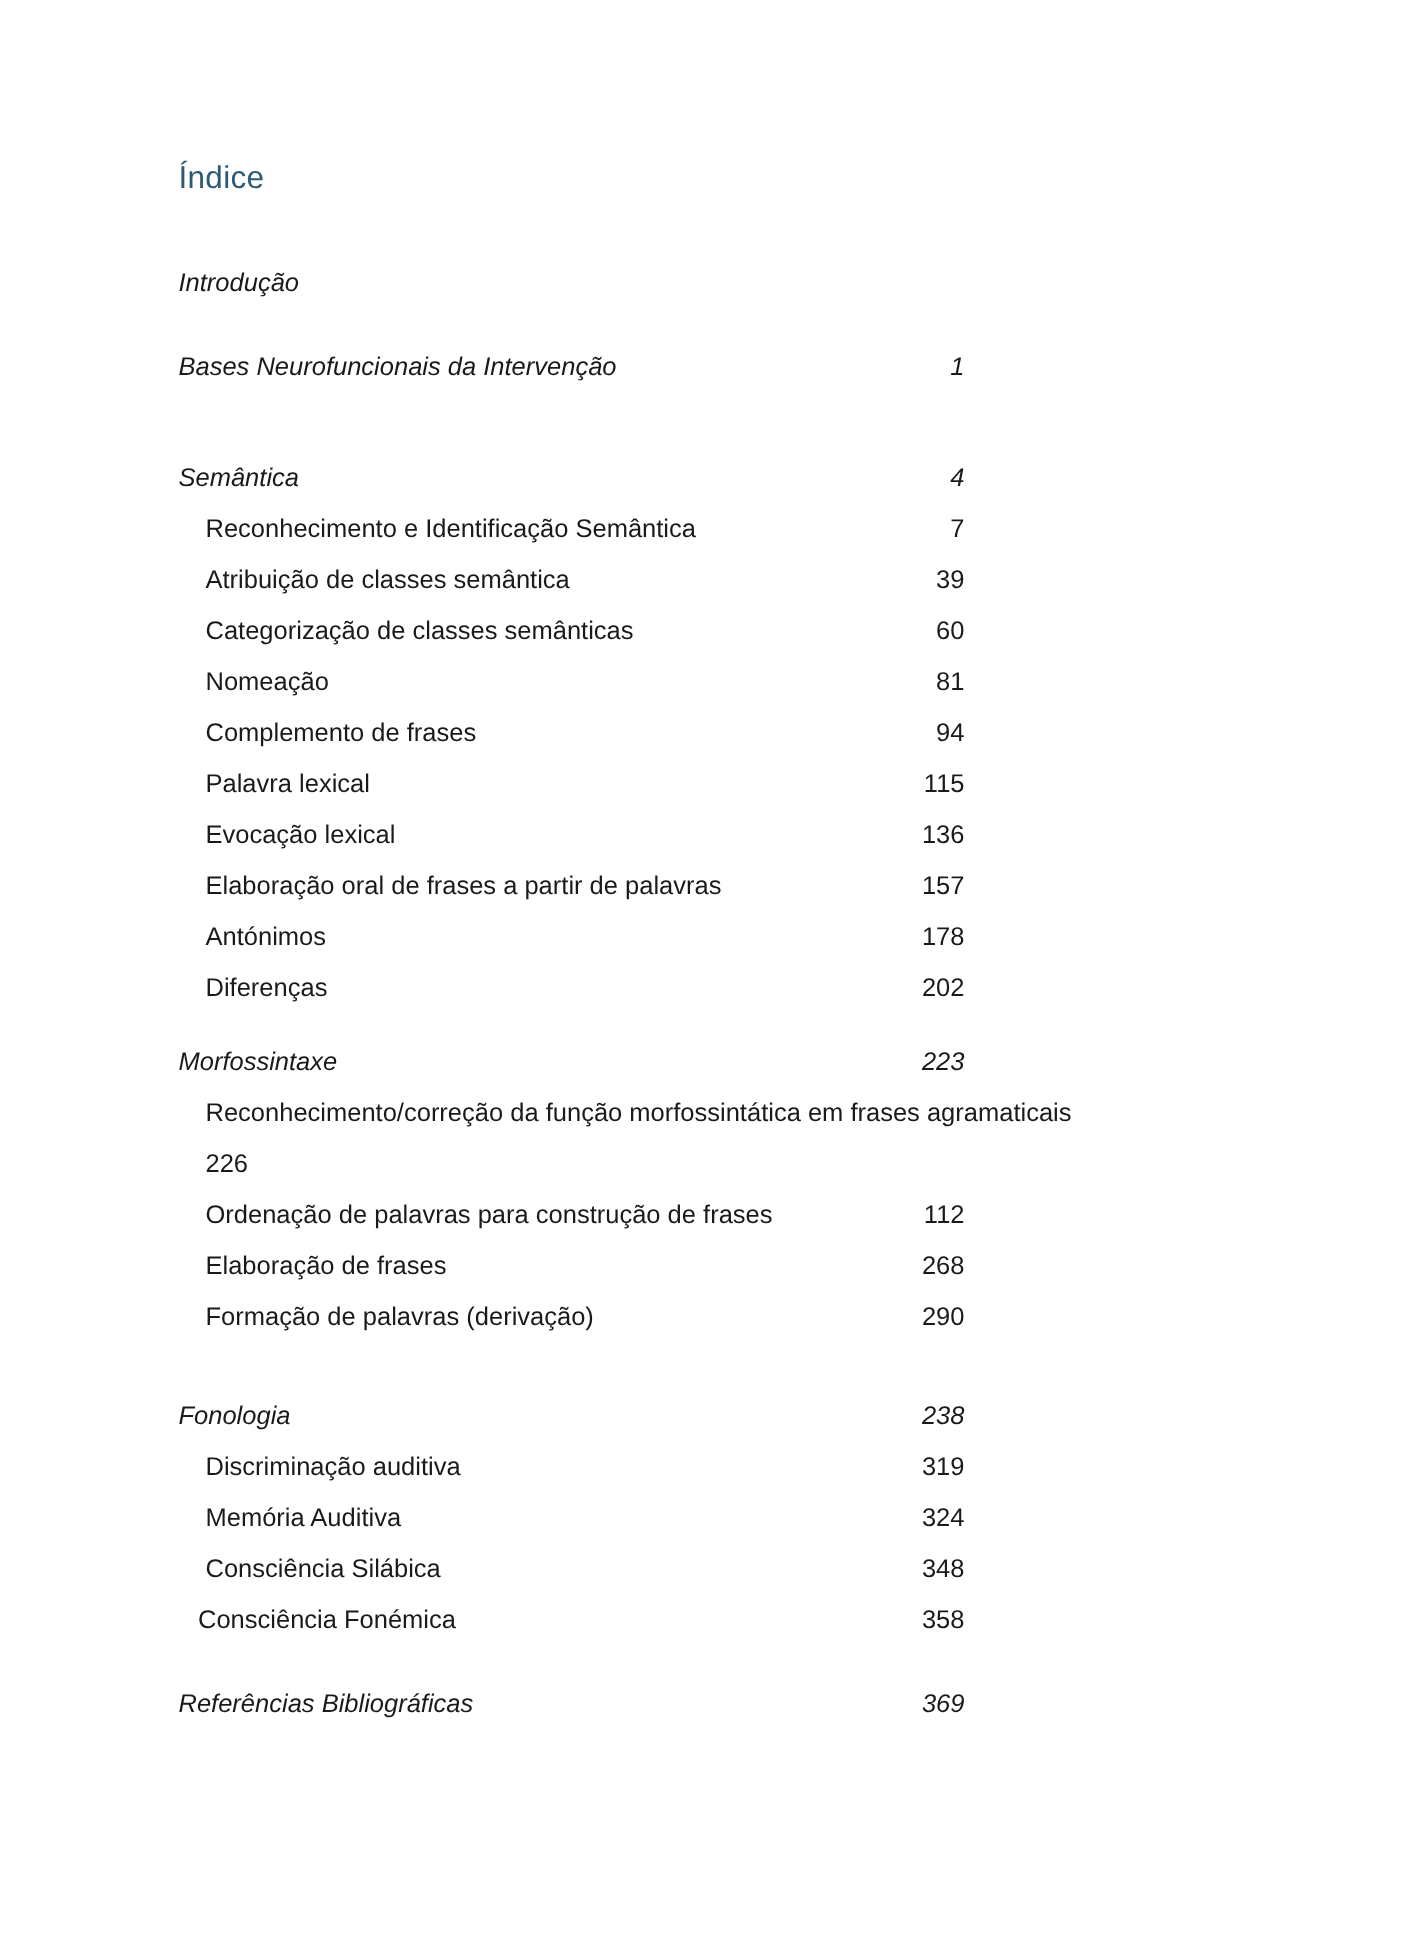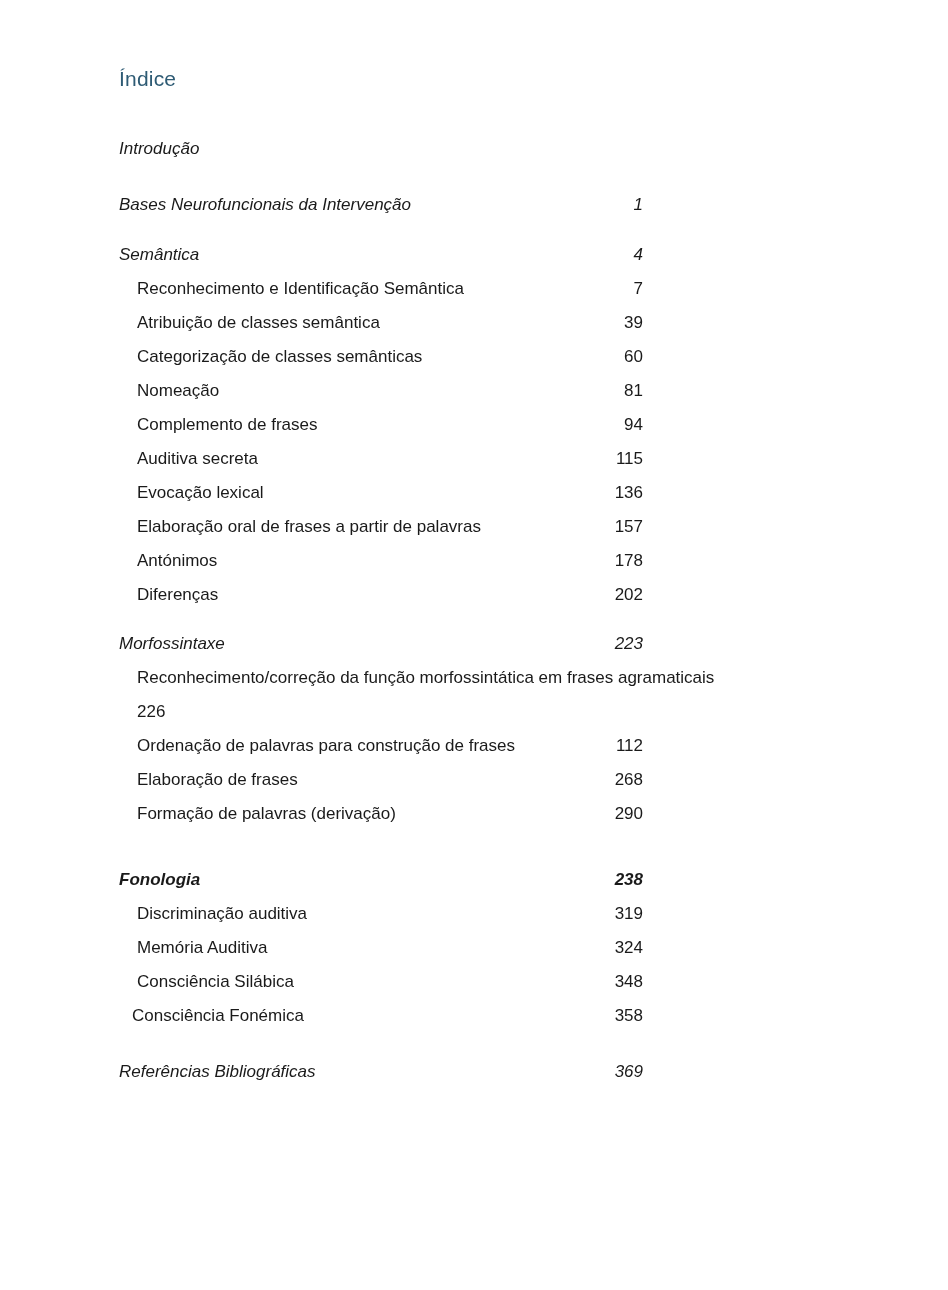--- a/index.html
+++ b/index.html
@@ -12,21 +12,21 @@
     height: 1290px;
     overflow: hidden;
     font-family: "Liberation Sans", "DejaVu Sans", sans-serif;
     color: #1a1a1a;
   }
   .page {
     position: relative;
     width: 776px;
     height: 1290px;
     box-sizing: border-box;
-    padding: 66px 133px 0 119px;
+    padding: 106px 133px 0 119px;
     background: #ffffff;
   }
   .doc-title {
     margin: 0;
     font-size: 21px;
     line-height: 26px;
     font-weight: 400;
     color: #2e5b74;
     letter-spacing: 0.2px;
   }
@@ -45,23 +45,23 @@
   .row .pg  { text-align: right; }
   
   .row.sect, .row.sect .lbl, .row.sect .pg {
     font-style: italic;
   }
   
   .row.item { padding-left: 18px; }
   .row.item.indent-sm { padding-left: 13px; }
   
   .gap-sm { margin-top: 22px; }
-  .gap-md { margin-top: 32px; font-weight: bold; }
+  .gap-md { margin-top: 32px; }
   .gap-md2 { margin-top: 15px; }
-  .gap-lg { margin-top: 16px; }
+  .gap-lg { margin-top: 40px; }
   
   .row.item.wrap-label .lbl {
     width: calc(100% + 28px);
   }
   .row.pg-only {
     justify-content: flex-start;
   }
 </style>
 </head>
 <body>
@@ -100,21 +100,21 @@
     </div>
     <div class="row item">
       <span class="lbl">Nomeação</span>
       <span class="pg">81</span>
     </div>
     <div class="row item">
       <span class="lbl">Complemento de frases</span>
       <span class="pg">94</span>
     </div>
     <div class="row item">
-      <span class="lbl">Auditiva secreta</span>
+      <span class="lbl">Palavra lexical</span>
       <span class="pg">115</span>
     </div>
     <div class="row item">
       <span class="lbl">Evocação lexical</span>
       <span class="pg">136</span>
     </div>
     <div class="row item">
       <span class="lbl">Elaboração oral de frases a partir de palavras</span>
       <span class="pg">157</span>
     </div>

